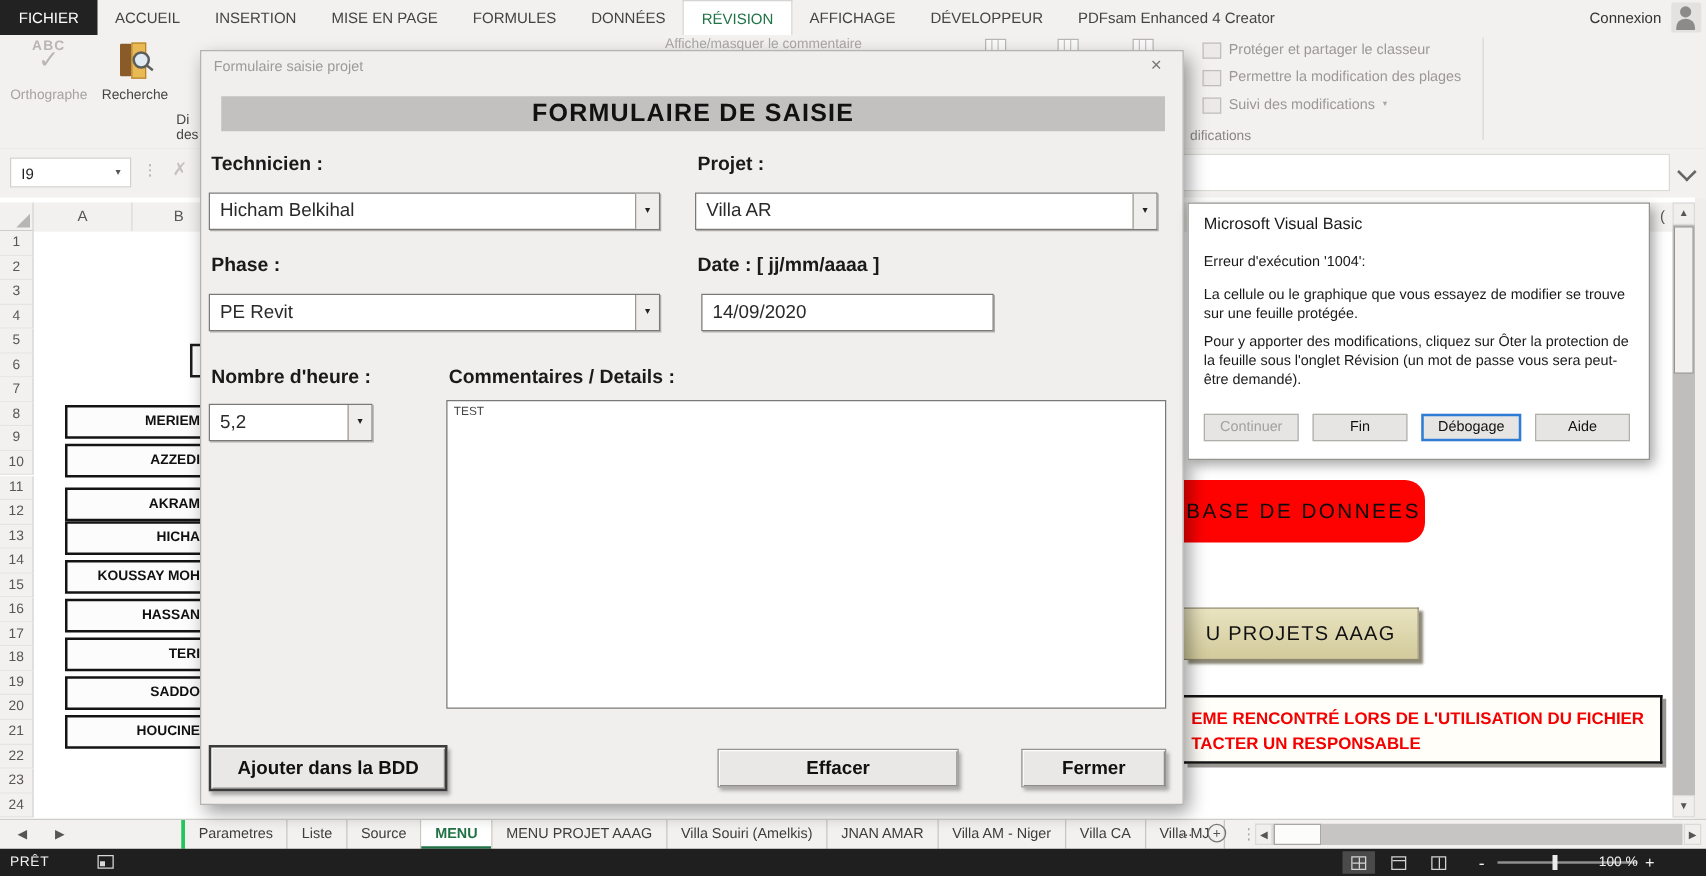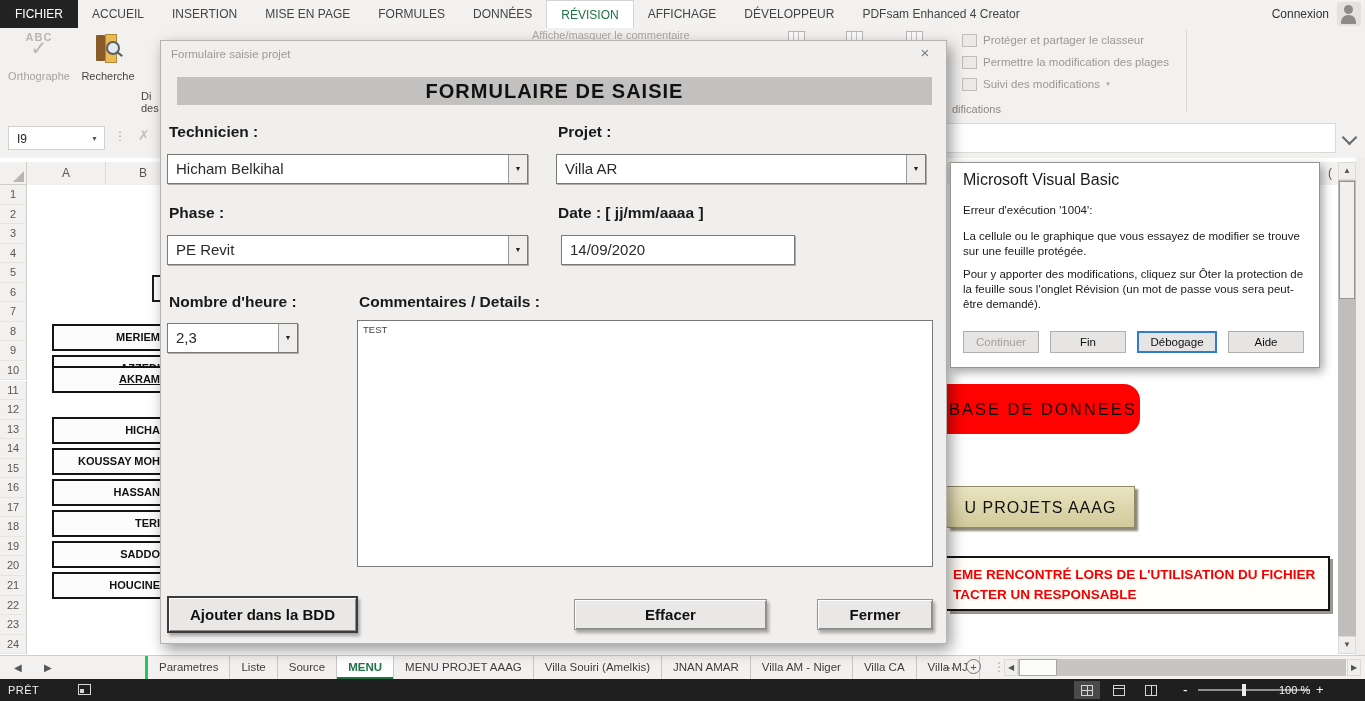--- a/index.html
+++ b/index.html
@@ -117,21 +117,21 @@
   .tarea{position:absolute;left:196px;top:279px;width:576px;height:247px;background:#fff;border:1px solid #7b7977;box-sizing:border-box;}
   .tarea span{position:absolute;left:5px;top:3px;font-size:9.5px;color:#444;}
   .vbtn{position:absolute;background:#e9e8e7;border:1px solid #969390;box-sizing:border-box;text-align:center;
         font-family:"Liberation Sans",sans-serif;font-size:15px;font-weight:bold;color:#111;
         box-shadow:inset 1px 1px 0 #fdfdfd,inset -1px -1px 0 #8f8d8a,2px 3px 3px rgba(0,0,0,.3);}
   .vbtn.default{border:2px solid #3c3c3c;}
 
   
   .vbadlg{position:absolute;left:950px;top:162px;width:370px;height:206px;background:#fff;border:1px solid #96948f;
           box-shadow:3px 4px 9px rgba(0,0,0,.35);box-sizing:border-box;z-index:20;font-size:11.5px;color:#1a1a1a;}
-  .vbadlg .ttl{position:absolute;left:12px;top:8px;font-size:16px;}
+  .vbadlg .ttl{position:absolute;left:12px;top:8px;font-size:13px;}
   .vbadlg .msg{position:absolute;left:12px;width:342px;line-height:1.32;}
   .dbtnrow{position:absolute;left:12px;top:168px;width:341px;display:flex;justify-content:space-between;}
   .dbtn{width:76px;height:22px;background:#e6e5e4;border:1px solid #b1afac;font-family:"Liberation Sans",sans-serif;
         font-size:11.5px;color:#111;box-sizing:border-box;padding:0;}
   .dbtn.disabled{color:#a3a19e;}
   .dbtn.focused{border:2px solid #2e7cd6;width:80px;}
 </style>
 </head>
 <body>
 
@@ -260,21 +260,21 @@
       <div class="rowhdr" style="top: 595.55px; height: 19.55px; line-height: 19.55px;">22</div>
       <div class="rowhdr" style="top: 615.1px; height: 19.55px; line-height: 19.55px;">23</div>
       <div class="rowhdr" style="top: 634.65px; height: 19.55px; line-height: 19.55px;">24</div>
     </div>
   <div class="sheetbg"></div>
 
   <div class="minibox"></div>
   <div>
       <div class="staffbtn" style="top: 324px;">MERIEM</div>
       <div class="staffbtn" style="top: 355px;">AZZEDI</div>
-      <div class="staffbtn" style="top: 366px; text-decoration: underline;">AKRAM</div>
+      <div class="staffbtn" style="top: 390px;">AKRAM</div>
       <div class="staffbtn" style="top: 417px;">HICHA</div>
       <div class="staffbtn" style="top: 448px;">KOUSSAY MOH</div>
       <div class="staffbtn" style="top: 479px;">HASSAN</div>
       <div class="staffbtn" style="top: 510px;">TERI</div>
       <div class="staffbtn" style="top: 541px;">SADDO</div>
       <div class="staffbtn" style="top: 572px;">HOUCINE</div>
     </div>
   <div class="redbtn">BASE DE DONNEES</div>
   <div class="beigebtn">U PROJETS AAAG</div>
   <div class="warnbox">
@@ -309,21 +309,21 @@
       <span class="cval">PE Revit</span>
       <span class="carrow">▼</span>
     </div>
     <div class="uflabel" style="left:397px;top:163px;">Date : [ jj/mm/aaaa ]</div>
     <div class="tfield" style="left:400px;top:194px;width:234px;height:30px;">
       <span class="cval">14/09/2020</span>
     </div>
 
     <div class="uflabel" style="left:8px;top:252px;">Nombre d'heure :</div>
     <div class="combo" style="left:6px;top:282px;width:131px;height:30px;">
-      <span class="cval">2,3</span>
+      <span class="cval">5,2</span>
       <span class="carrow">▼</span>
     </div>
     <div class="uflabel" style="left:198px;top:252px;">Commentaires / Details :</div>
     <div class="tarea">
       <span>TEST</span>
     </div>
 
     <div class="vbtn default" style="left:6px;top:555px;width:191px;height:37px;line-height:33px;">Ajouter dans la BDD</div>
     <div class="vbtn" style="left:413px;top:558px;width:193px;height:31px;line-height:29px;">Effacer</div>
     <div class="vbtn" style="left:656px;top:558px;width:116px;height:31px;line-height:29px;">Fermer</div>

